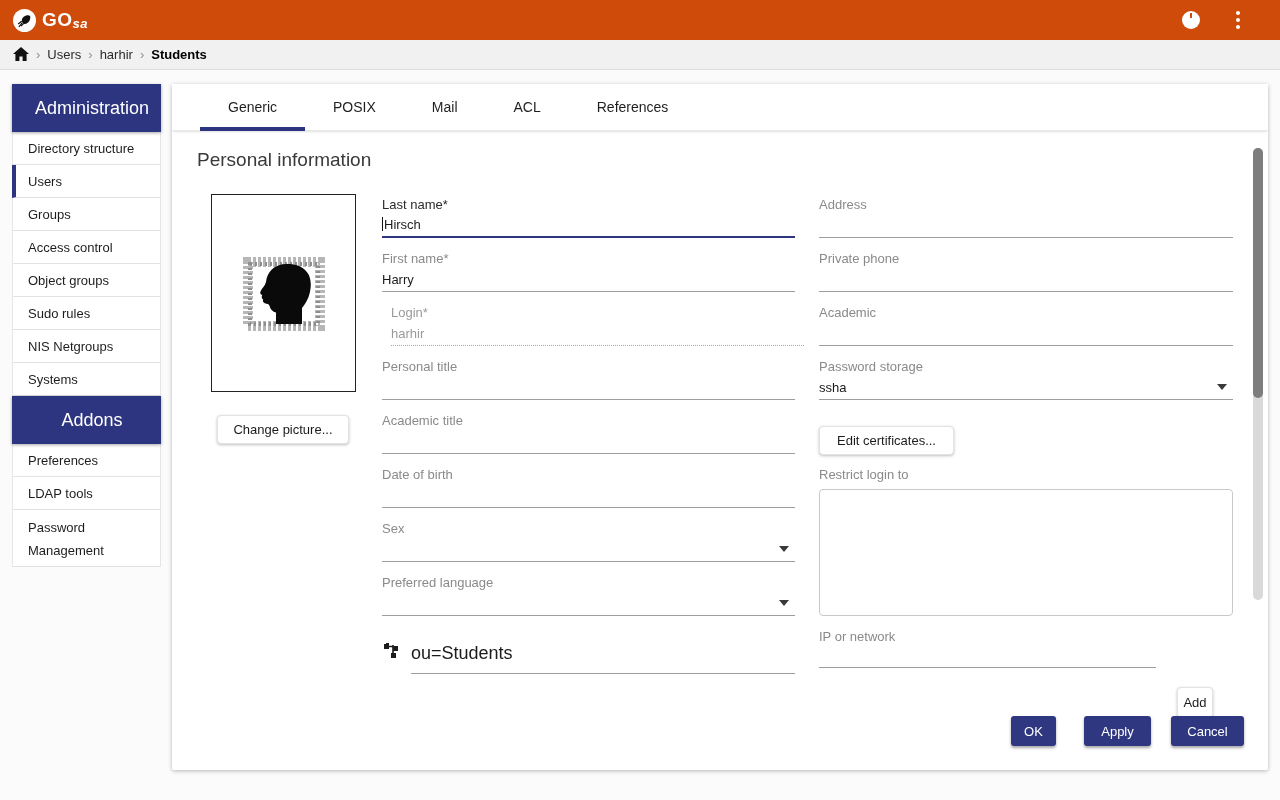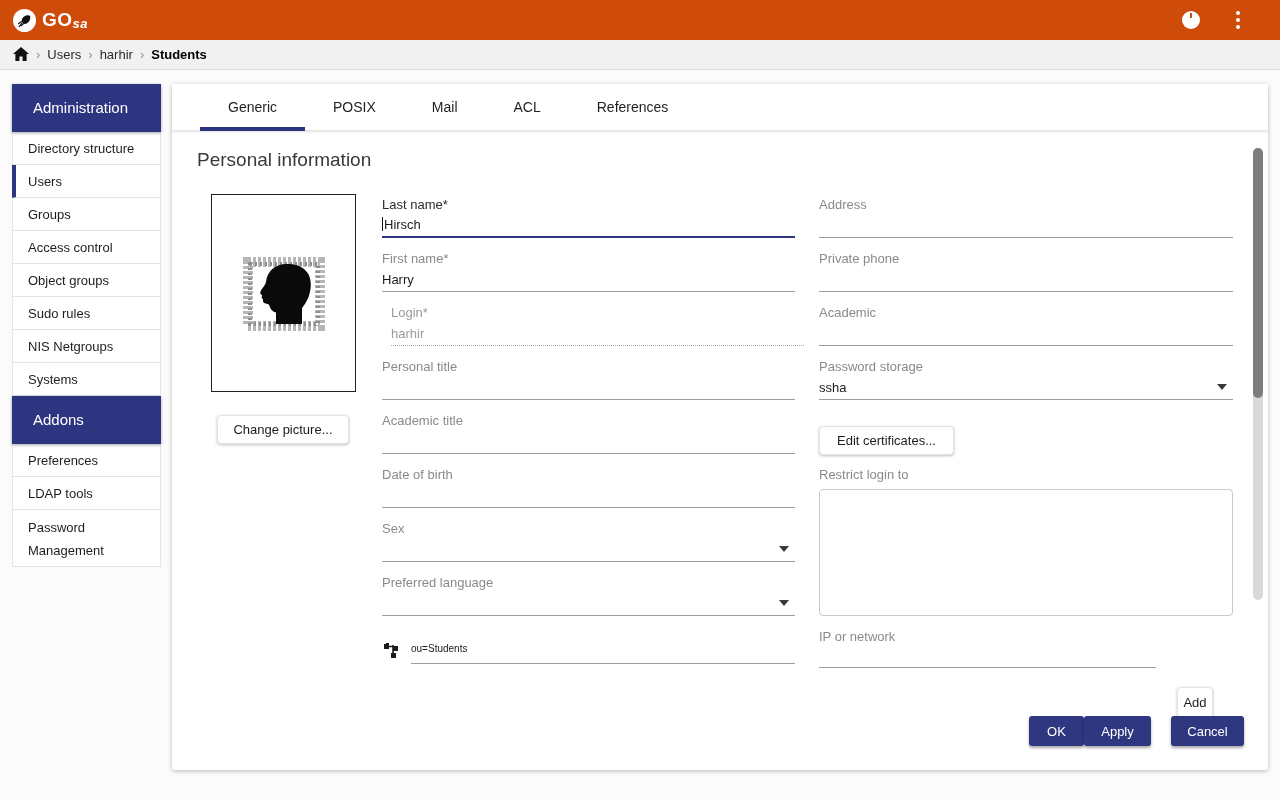--- a/index.html
+++ b/index.html
@@ -35,22 +35,22 @@
     display:flex; align-items:center; padding-left:13px; font-size:13px; gap:7px;
   }
   .crumb { color:#2b2b2b; cursor:pointer; }
   .crumb.current { font-weight:bold; color:#000; }
   .crumb-sep { color:#8f8f8f; font-size:13px; }
   .home-icon { display:flex; align-items:center; cursor:pointer; }
   
   .sidebar { position:absolute; left:12px; top:84px; width:149px; }
   .side-header {
     height:48px; line-height:48px; background:#2d3580; color:#fff;
-    font-size:15px; padding-left:21px; box-shadow:0 1px 3px rgba(0,0,0,.35);
-    position:relative; z-index:2;
+    font-size:18px; padding-left:11px; box-shadow:0 1px 3px rgba(0,0,0,.35);
+    position:relative; z-index:2;text-align:center;
   }
   .side-items { background:#fff; }
   .side-item {
     height:33px; line-height:33px; padding-left:15px; font-size:13px; color:#1d1d1d;
     border-bottom:1px solid #e2e2e2; border-left:1px solid #e6e6e6; border-right:1px solid #e6e6e6;
     cursor:pointer; background:#fff;
   }
   .side-item.active { border-left:4px solid #2d3580; padding-left:12px; }
   .side-item.tall { height:57px; line-height:23px; padding-top:6px; }
   
@@ -102,39 +102,39 @@
   #f-atitle{ left:210px; top:282px; }
   #f-dob   { left:210px; top:336px; }
   #f-sex   { left:210px; top:390px; }
   #f-lang  { left:210px; top:444px; }
   #f-addr  { left:647px; top:66px;  width:414px; }
   #f-phone { left:647px; top:120px; width:414px; }
   #f-home  { left:647px; top:174px; width:414px; }
   #f-pwd   { left:647px; top:228px; width:414px; }
   
   .base-row { position:absolute; left:212px; top:512px; display:flex; align-items:flex-start; cursor:pointer; }
-  .base-text { font-size:10px; color:#1b1b1b; margin-left:11px; padding-bottom:9px;
+  .base-text { font-size:18px; color:#1b1b1b; margin-left:11px; padding-bottom:9px;
                border-bottom:1px solid #9e9e9e; width:384px; }
   
   .plain-label { position:absolute; font-size:13px; color:#8a8a8a; }
   #restrict-label { left:647px; top:336px; }
   #ip-label { left:647px; top:498px; }
   .listbox {
     position:absolute; left:647px; top:358px; width:414px; height:127px;
     border:1px solid #c9c9c9; border-radius:4px; background:#fff;
   }
   .ip-input { position:absolute; left:647px; top:515px; width:337px; height:22px; border-bottom:1px solid #9e9e9e; }
   
   .btn-navy {
     position:absolute; top:585px; height:30px; background:#2f3781; color:#fff; font-size:13px;
     border:none; border-radius:3px; box-shadow:0 2px 3px rgba(0,0,0,.35); cursor:pointer;
     display:flex; align-items:center; justify-content:center;
     font-family:"Liberation Sans", sans-serif;
   }
-  #ok-btn { left:857px; width:55px;text-align:right; }
+  #ok-btn { left:839px; width:45px;text-align:right; }
   #apply-btn { left:912px; width:67px; }
   #cancel-btn { left:999px; width:73px; }
   
   .scroll-track { position:absolute; left:1081px; top:17px; width:10px; height:452px; background:#d9d9d9; border-radius:5px; }
   .scroll-thumb { position:absolute; left:0; top:0; width:10px; height:250px; background:#7d7d7d; border-radius:5px; cursor:pointer; }
 </style>
 </head>
 <body>
 
 <div class="header">

